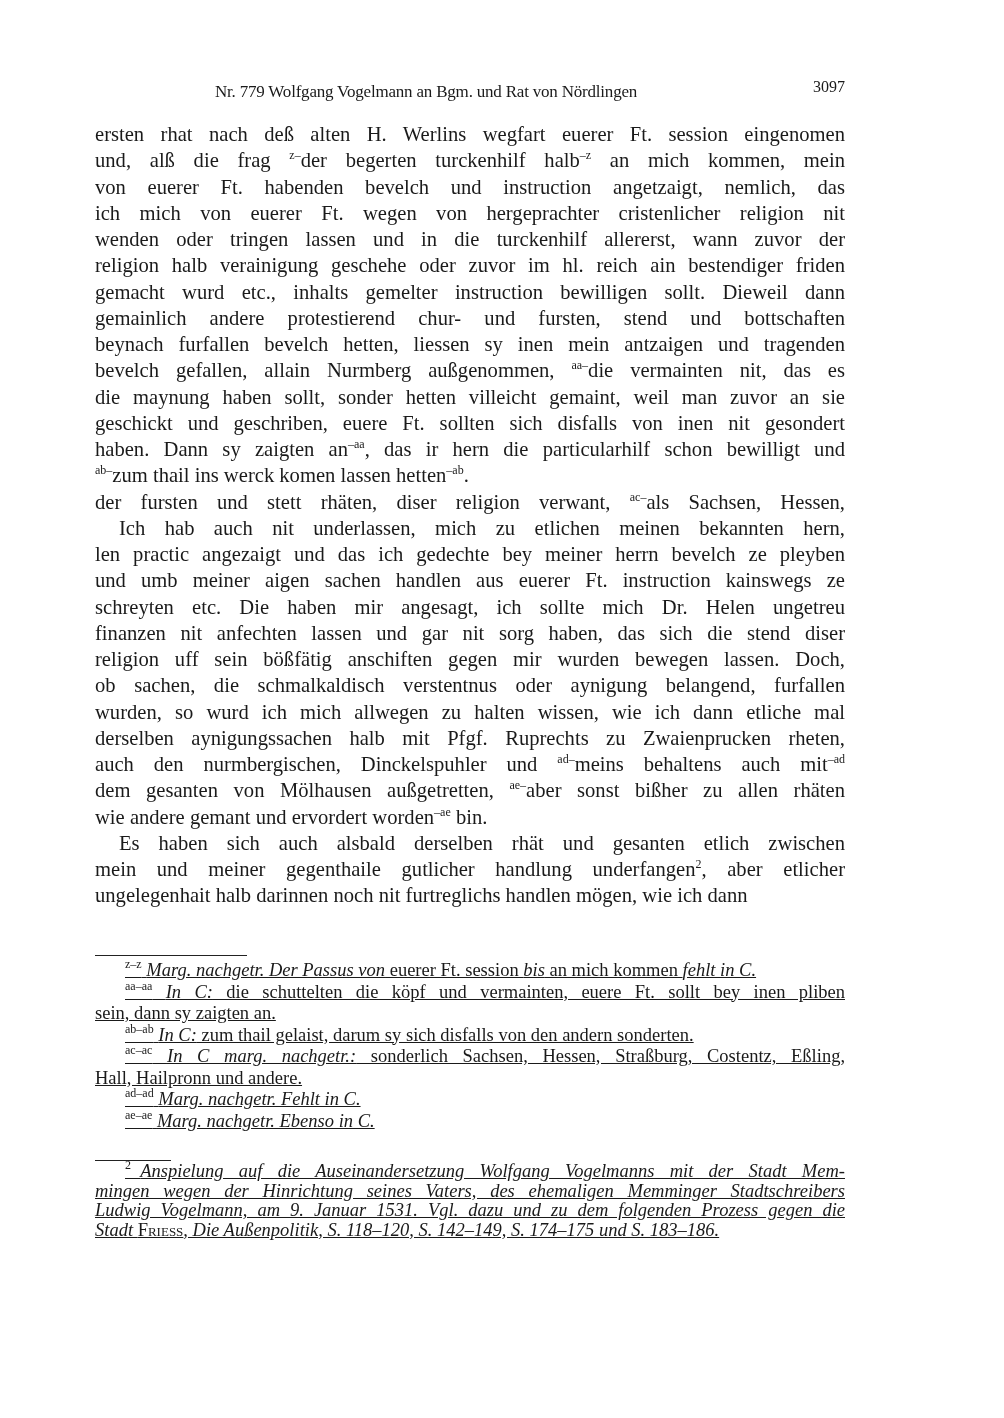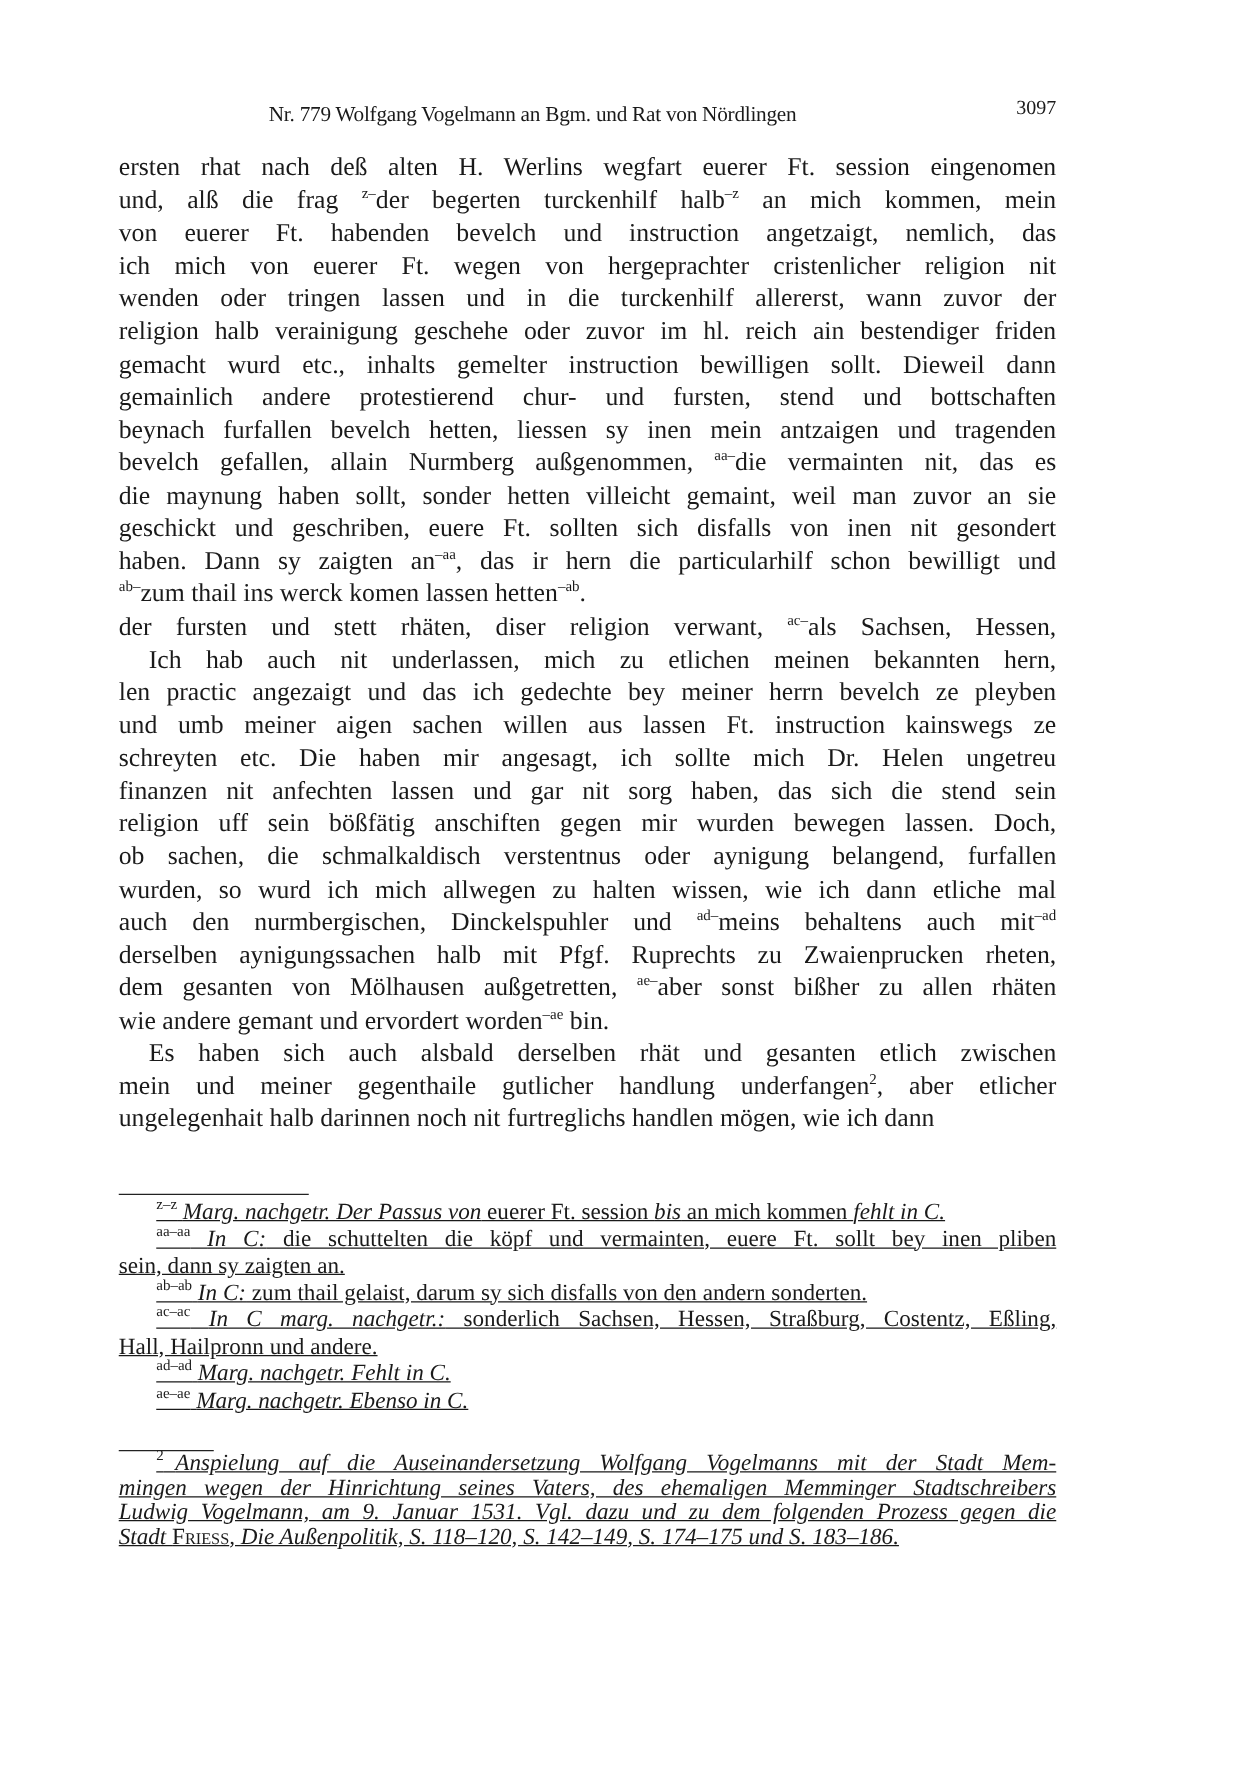--- a/index.html
+++ b/index.html
@@ -48,28 +48,28 @@
       <span class="line">bevelch gefallen, allain Nurmberg außgenommen, <sup>aa–</sup>die vermainten nit, das es</span>
       <span class="line">die maynung haben sollt, sonder hetten villeicht gemaint, weil man zuvor an sie</span>
       <span class="line">geschickt und geschriben, euere Ft. sollten sich disfalls von inen nit gesondert</span>
       <span class="line">haben. Dann sy zaigten an<sup>–aa</sup>, das ir hern die particularhilf schon bewilligt und</span>
       <span class="line last"><sup>ab–</sup>zum thail ins werck komen lassen hetten<sup>–ab</sup>.</span>
     </div>
     <div>
       <span class="line">der fursten und stett rhäten, diser religion verwant, <sup>ac–</sup>als Sachsen, Hessen,</span>
       <span class="line indent">Ich hab auch nit underlassen, mich zu etlichen meinen bekannten hern,</span>
       <span class="line">len practic angezaigt und das ich gedechte bey meiner herrn bevelch ze pleyben</span>
-      <span class="line">und umb meiner aigen sachen willen aus lassen Ft. instruction kainswegs ze</span>
+      <span class="line">und umb meiner aigen sachen handlen aus euerer Ft. instruction kainswegs ze</span>
       <span class="line">schreyten etc. Die haben mir angesagt, ich sollte mich Dr. Helen ungetreu</span>
-      <span class="line">finanzen nit anfechten lassen und gar nit sorg haben, das sich die stend sein</span>
+      <span class="line">finanzen nit anfechten lassen und gar nit sorg haben, das sich die stend diser</span>
       <span class="line">religion uff sein bößfätig anschiften gegen mir wurden bewegen lassen. Doch,</span>
       <span class="line">ob sachen, die schmalkaldisch verstentnus oder aynigung belangend, furfallen</span>
       <span class="line">wurden, so wurd ich mich allwegen zu halten wissen, wie ich dann etliche mal</span>
+      <span class="line">derselben aynigungssachen halb mit Pfgf. Ruprechts zu Zwaienprucken rheten,</span>
       <span class="line">auch den nurmbergischen, Dinckelspuhler und <sup>ad–</sup>meins behaltens auch mit<sup>–ad</sup></span>
-      <span class="line">derselben aynigungssachen halb mit Pfgf. Ruprechts zu Zwaienprucken rheten,</span>
       <span class="line">dem gesanten von Mölhausen außgetretten, <sup>ae–</sup>aber sonst bißher zu allen rhäten</span>
       <span class="line last">wie andere gemant und ervordert worden<sup>–ae</sup> bin.</span>
     </div>
     <div>
       <span class="line indent">Es haben sich auch alsbald derselben rhät und gesanten etlich zwischen</span>
       <span class="line">mein und meiner gegenthaile gutlicher handlung underfangen<sup>2</sup>, aber etlicher</span>
       <span class="line last">ungelegenhait halb darinnen noch nit furtreglichs handlen mögen, wie ich dann</span>
     </div>
   </div>
 

